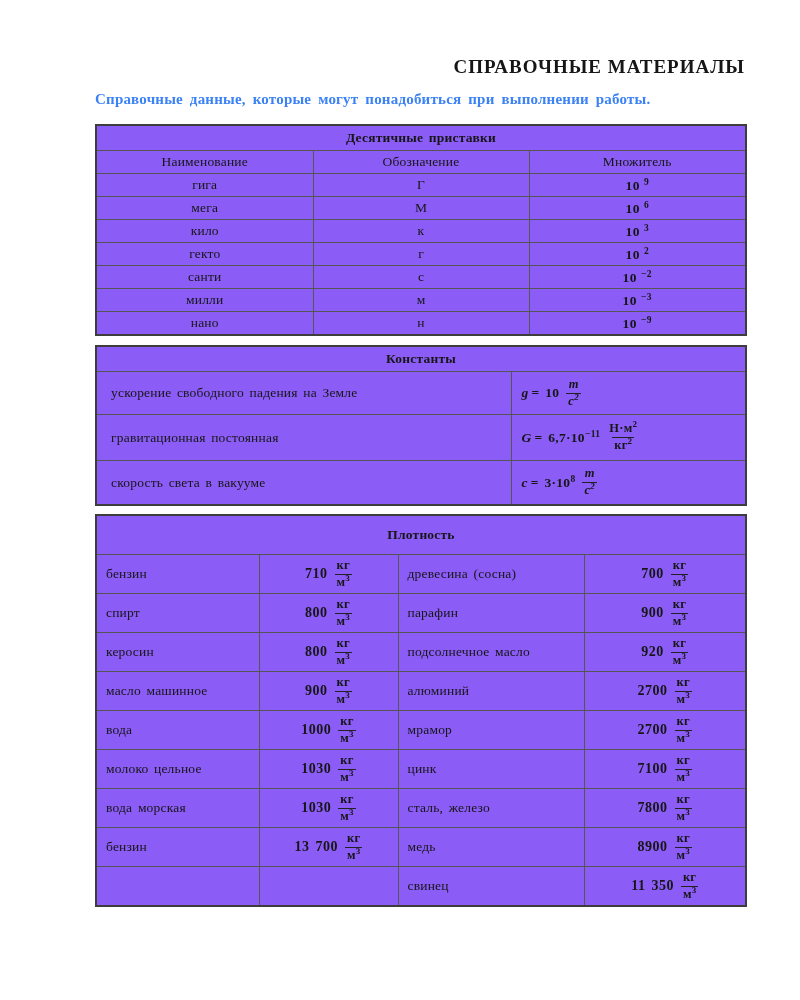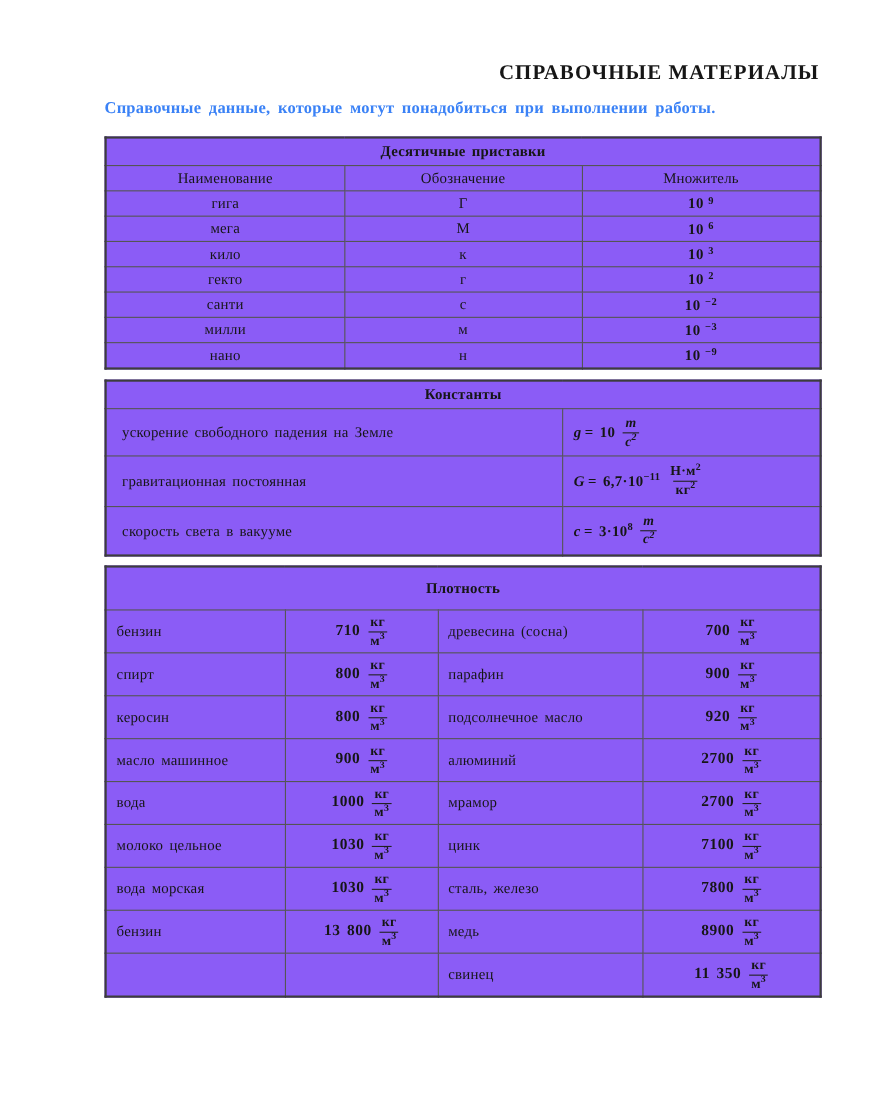--- a/index.html
+++ b/index.html
@@ -384,21 +384,21 @@
                   <span class="fden"><span>м</span><sup>3</sup></span>
                 </span>
               </span>
         </td>
       </tr>
 
       <tr>
         <td class="name">бензин</td>
         <td class="val">
           <span class="val-wrap">
-                <span class="dnum">13 800</span>
+                <span class="dnum">13 700</span>
                 <span class="frac">
                   <span class="fnum">кг</span>
                   <span class="fden"><span>м</span><sup>3</sup></span>
                 </span>
               </span>
         </td>
         <td class="name">медь</td>
         <td class="val">
           <span class="val-wrap">
                 <span class="dnum">8900</span>

